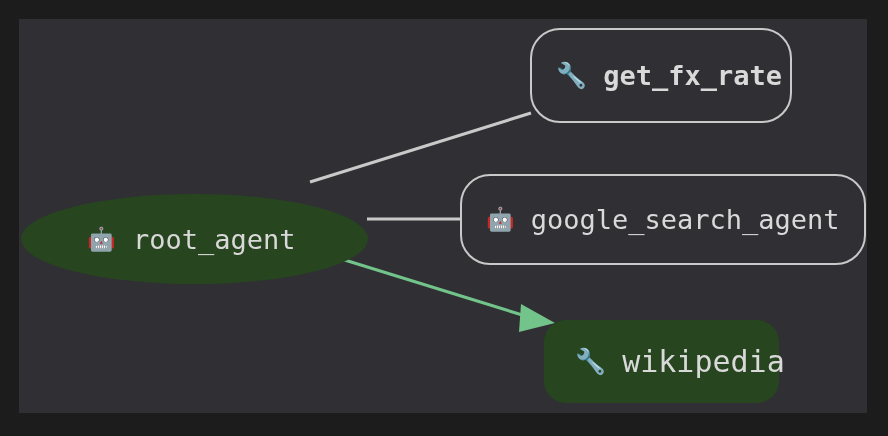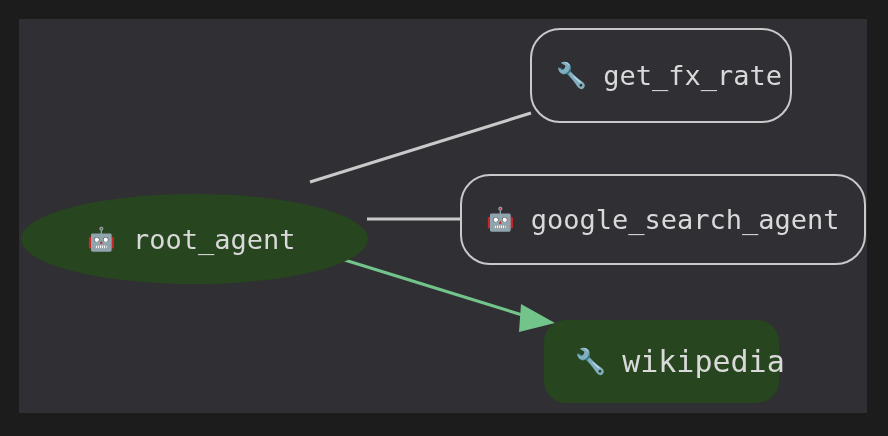--- a/index.html
+++ b/index.html
@@ -81,21 +81,21 @@
     left: 511px;
     top: 9px;
     width: 262px;
     height: 95px;
     border: 2px solid #c9c9c9;
     border-radius: 30px;
     background: transparent;
     padding-left: 24px;
   }
   #node-get-fx-rate .emoji { font-size: 25px; margin-right: 16px; }
-  #node-get-fx-rate .label { font-size: 27px; }
+  #node-get-fx-rate .label { font-size: 27px; font-weight: bold; }
 
   
   #node-google-search-agent {
     left: 441px;
     top: 155px;
     width: 406px;
     height: 91px;
     border: 2px solid #c9c9c9;
     border-radius: 30px;
     background: transparent;

